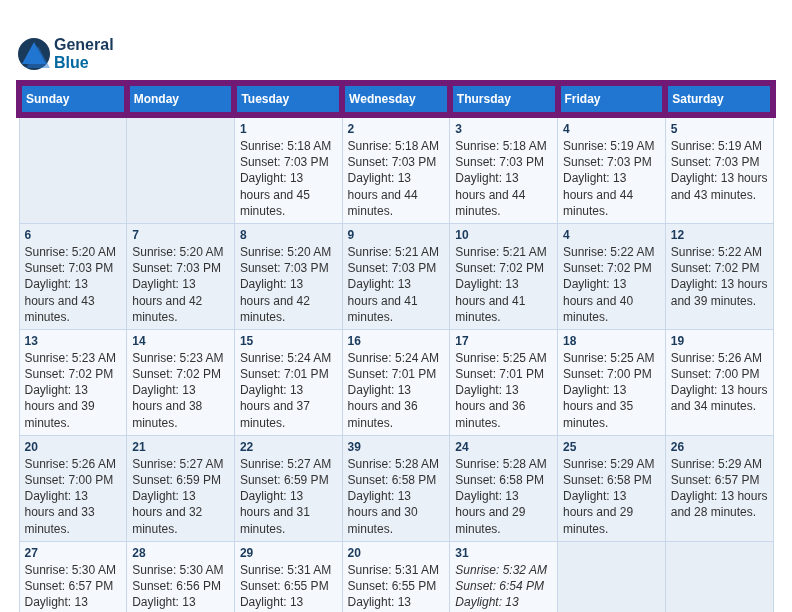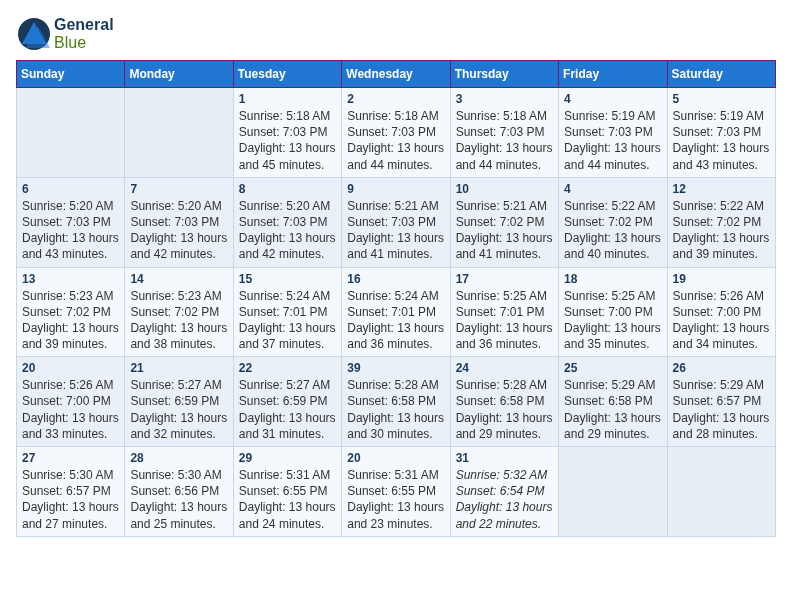--- a/index.html
+++ b/index.html
@@ -13,20 +13,21 @@
     .header {
       display: flex;
       justify-content: space-between;
       align-items: flex-start;
       margin-bottom: 8px;
     }
     .logo {
       display: flex;
       flex-direction: column;
       align-items: flex-start;
+      margin-top: 20px;
     }
     .title-block {
       text-align: right;
     }
     .month-year {
       font-size: 36px;
       font-weight: bold;
       color: #1a3a5c;
     }
     .location {
@@ -38,21 +39,21 @@
       width: 100%;
       border-collapse: collapse;
       font-size: 10.5px;
     }
     thead tr th {
       background-color: #2176d2;
       color: #fff;
       padding: 6px 4px;
       text-align: left;
       font-size: 12px;
-      border: 1px solid #701a75;
+      border: 6px solid #701a75;
     }
     tbody tr td {
       border: 1px solid #c8d8ea;
       vertical-align: top;
       padding: 4px 5px;
       width: 14.28%;
       min-height: 70px;
       background: #fff;
     }
     tbody tr:nth-child(odd) td {
@@ -83,21 +84,21 @@
 <div class="header">
   <div class="logo">
     <div style="display:flex;align-items:center;gap:2px;">
       <svg width="36" height="36" viewBox="0 0 36 36">
         <circle cx="18" cy="18" r="16" fill="#1a3a5c"></circle>
         <polygon points="18,6 30,28 6,28" fill="#2176d2"></polygon>
         <polygon points="22,10 34,32 10,32" fill="#2176d2" opacity="0.5"></polygon>
       </svg>
       <div>
         <div style="font-size:16px;font-weight:bold;color:#1a3a5c;line-height:1.1;">General</div>
-        <div style="font-size:16px;font-weight:normal;color:#4d7c0f;line-height:1.1;">Blue</div>
+        <div style="font-size:16px;font-weight:bold;color:#0369a1;line-height:1.1;">Blue</div>
       </div>
     </div>
   </div>
   <div class="title-block">
     <div class="month-year"></div>
     <div class="location"></div>
   </div>
 </div>
 
 <table>

